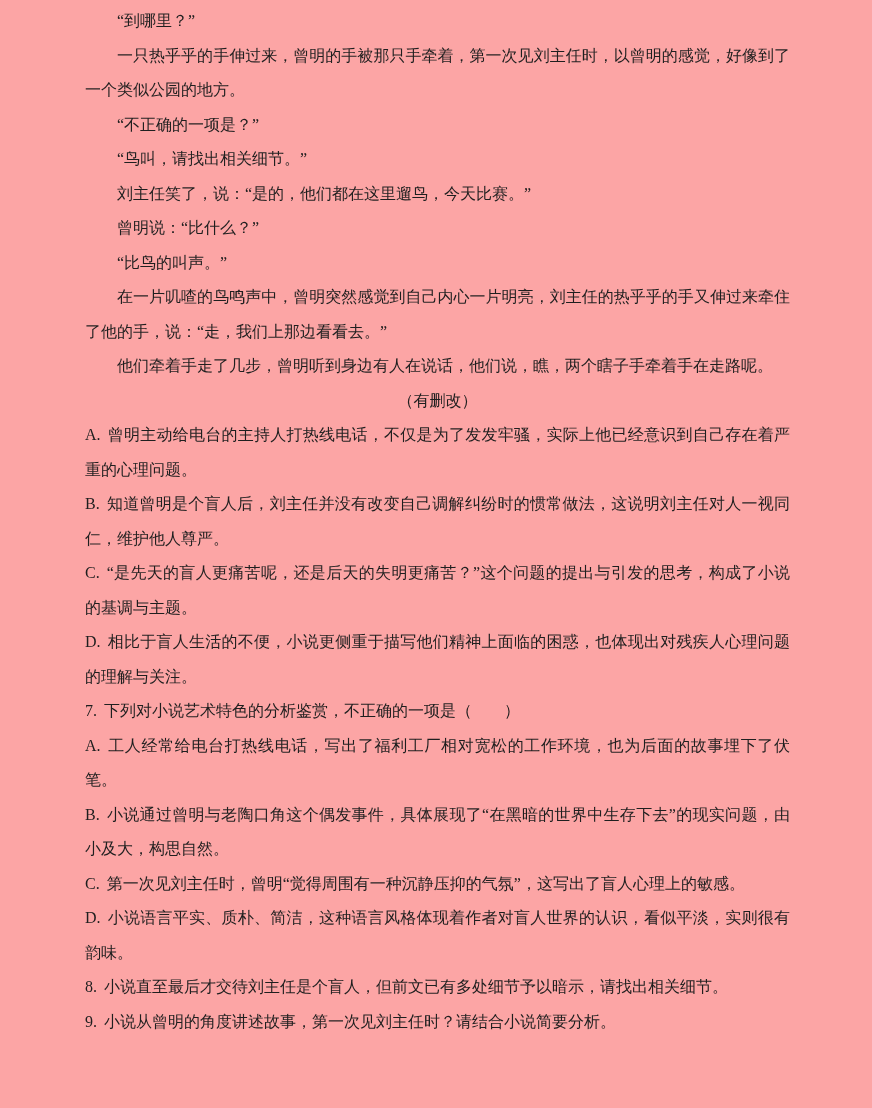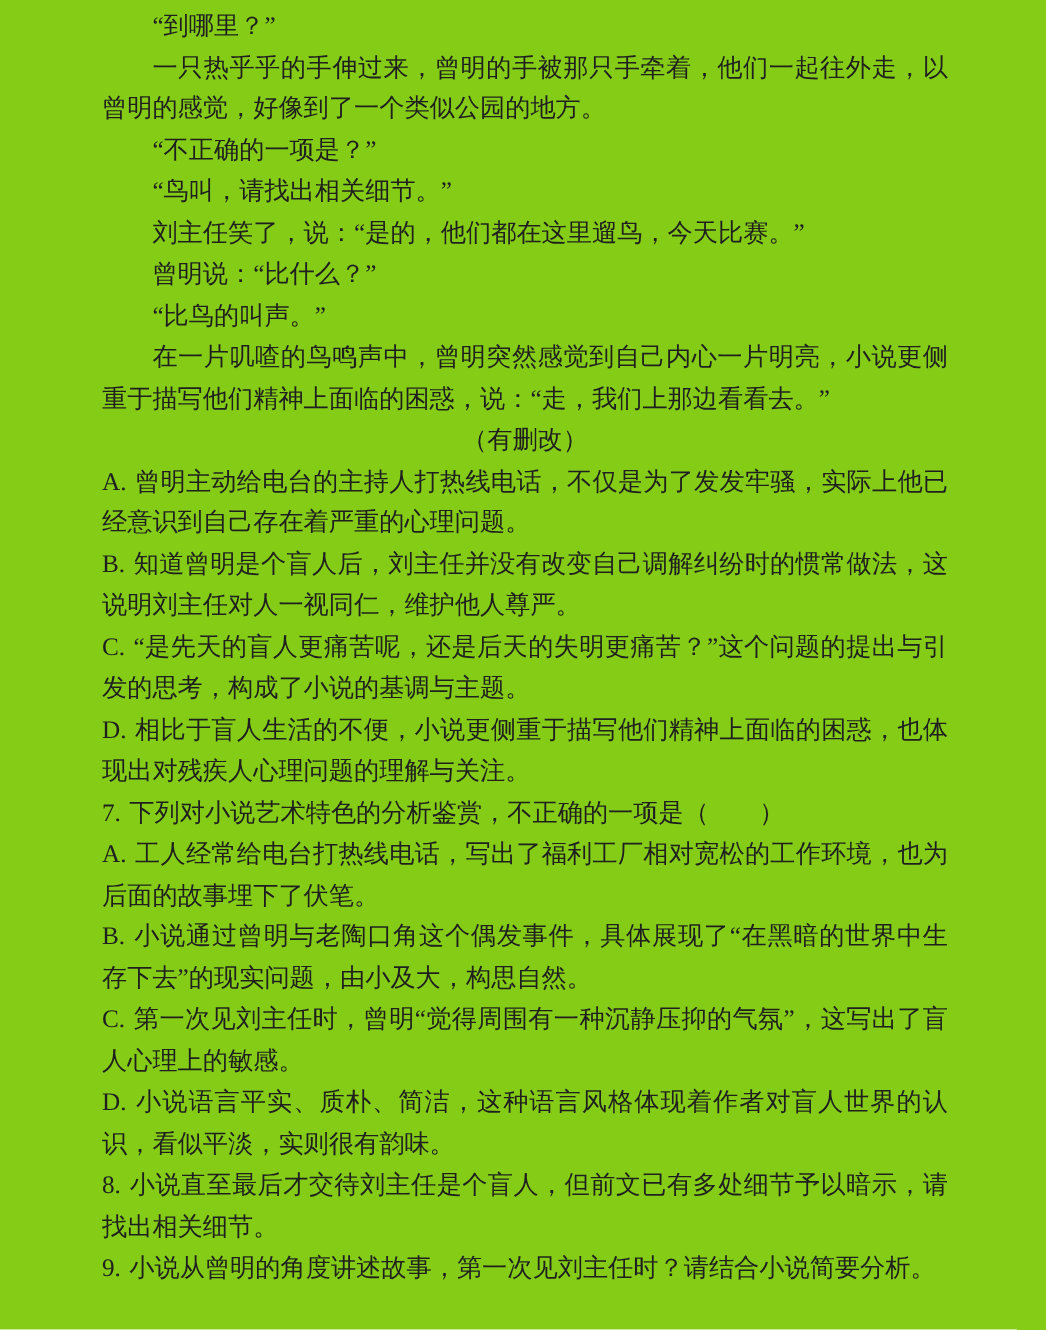--- a/index.html
+++ b/index.html
@@ -6,24 +6,24 @@
     margin: 0;
     padding: 0;
     background: #ffffff;
   }
   .page {
     position: relative;
     width: 872px;
     height: 1108px;
     box-sizing: border-box;
     padding: 4px 82px 0 85px;
-    background: #84cc16;
+    background: #fca5a5;
     color: #1f1f1f;
     font-family: "Liberation Serif", serif;
-    font-size: 21px;
+    font-size: 16px;
     line-height: 34.5px;
     overflow: hidden;
   }
   p {
     margin: 0;
     text-align: justify;
   }
   .indent {
     text-indent: 2em;
   }
@@ -34,27 +34,28 @@
     margin-right: 7px;
   }
 </style>
 </head>
 <body>
 
 <div class="page">
 
   <section>
     <p class="indent">“到哪里？”</p>
-    <p class="indent">一只热乎乎的手伸过来，曾明的手被那只手牵着，他们一起往外走，以曾明的感觉，好像到了一个类似公园的地方。</p>
+    <p class="indent">一只热乎乎的手伸过来，曾明的手被那只手牵着，第一次见刘主任时，以曾明的感觉，好像到了一个类似公园的地方。</p>
     <p class="indent">“不正确的一项是？”</p>
     <p class="indent">“鸟叫，请找出相关细节。”</p>
     <p class="indent">刘主任笑了，说：“是的，他们都在这里遛鸟，今天比赛。”</p>
     <p class="indent">曾明说：“比什么？”</p>
     <p class="indent">“比鸟的叫声。”</p>
-    <p class="indent">在一片叽喳的鸟鸣声中，曾明突然感觉到自己内心一片明亮，小说更侧重于描写他们精神上面临的困惑，说：“走，我们上那边看看去。”</p>
+    <p class="indent">在一片叽喳的鸟鸣声中，曾明突然感觉到自己内心一片明亮，刘主任的热乎乎的手又伸过来牵住了他的手，说：“走，我们上那边看看去。”</p>
+    <p class="indent">他们牵着手走了几步，曾明听到身边有人在说话，他们说，瞧，两个瞎子手牵着手在走路呢。</p>
     <p class="attribution">（有删改）</p>
   </section>
 
   <section>
 
     <p><span class="opt-label">A.</span><span>曾明主动给电台的主持人打热线电话，不仅是为了发发牢骚，实际上他已经意识到自己存在着严重的心理问题。</span></p>
     <p><span class="opt-label">B.</span><span>知道曾明是个盲人后，刘主任并没有改变自己调解纠纷时的惯常做法，这说明刘主任对人一视同仁，维护他人尊严。</span></p>
     <p><span class="opt-label">C.</span><span>“是先天的盲人更痛苦呢，还是后天的失明更痛苦？”这个问题的提出与引发的思考，构成了小说的基调与主题。</span></p>
     <p><span class="opt-label">D.</span><span>相比于盲人生活的不便，小说更侧重于描写他们精神上面临的困惑，也体现出对残疾人心理问题的理解与关注。</span></p>
 

